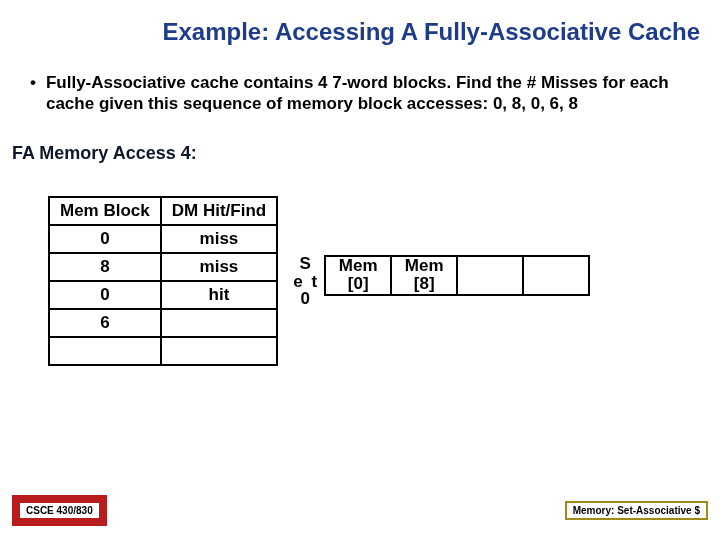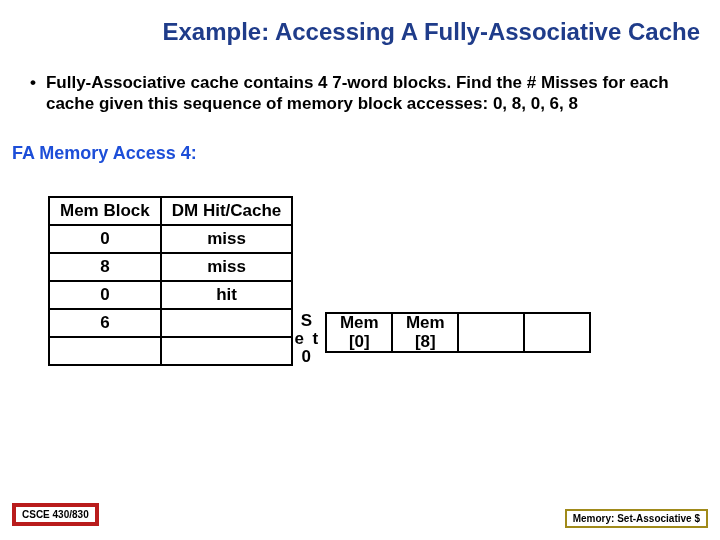--- a/index.html
+++ b/index.html
@@ -29,28 +29,29 @@
     font-weight: bold;
     line-height: 1.25;
   }
   .bullet .dot {
     margin-right: 10px;
     font-size: 17px;
     line-height: 1.25;
   }
   .subhead {
     padding: 28px 0 0 12px;
-    color: #1d4ed8;
+    color: #0f172a;
     font-size: 18px;
     font-weight: bold;
   }
   .content-row {
     display: flex;
-    align-items: flex-end;
+    align-items: center;
     padding: 32px 0 0 48px;
+    gap: 14px;
   }
   table.access {
     border-collapse: collapse;
     font-size: 17px;
     font-weight: bold;
   }
   table.access th, table.access td {
     border: 2px solid #000;
     padding: 3px 10px;
     text-align: center;
@@ -83,30 +84,30 @@
     width: 66px;
     height: 38px;
     text-align: center;
     vertical-align: middle;
     line-height: 1.1;
   }
   .footer-left {
     position: absolute;
     left: 12px;
     bottom: 14px;
-    border: 4px solid #b91c1c;
+    border: 8px solid #b91c1c;
     padding: 2px 6px;
     font-size: 10px;
     font-weight: bold;
     color: #000;
   }
   .footer-right {
     position: absolute;
     right: 12px;
-    bottom: 12px;
+    bottom: 20px;
     border: 2px solid #a08a1a;
     padding: 2px 6px;
     font-size: 10px;
     font-weight: bold;
     color: #000;
   }
 </style>
 </head>
 <body>
 
@@ -120,21 +121,21 @@
 </div>
 
 <div class="subhead">FA Memory Access 4:</div>
 
 <div class="content-row">
 
   <table class="access">
     <tbody>
         <tr>
       <th>Mem Block</th>
-      <th>DM Hit/Cache</th>
+      <th>DM Hit/Find</th>
     </tr>
     <tr>
       <td>0</td>
       <td>miss</td>
     </tr>
     <tr>
       <td>8</td>
       <td>miss</td>
     </tr>
     <tr>

